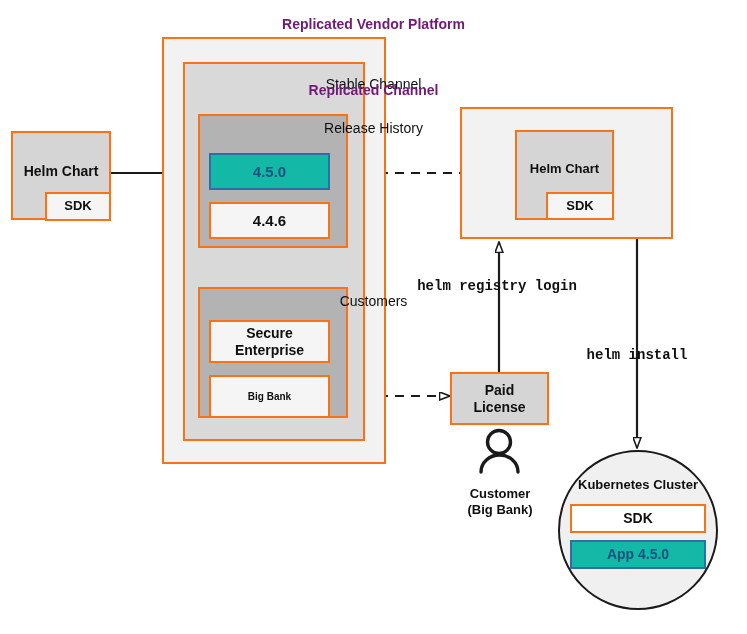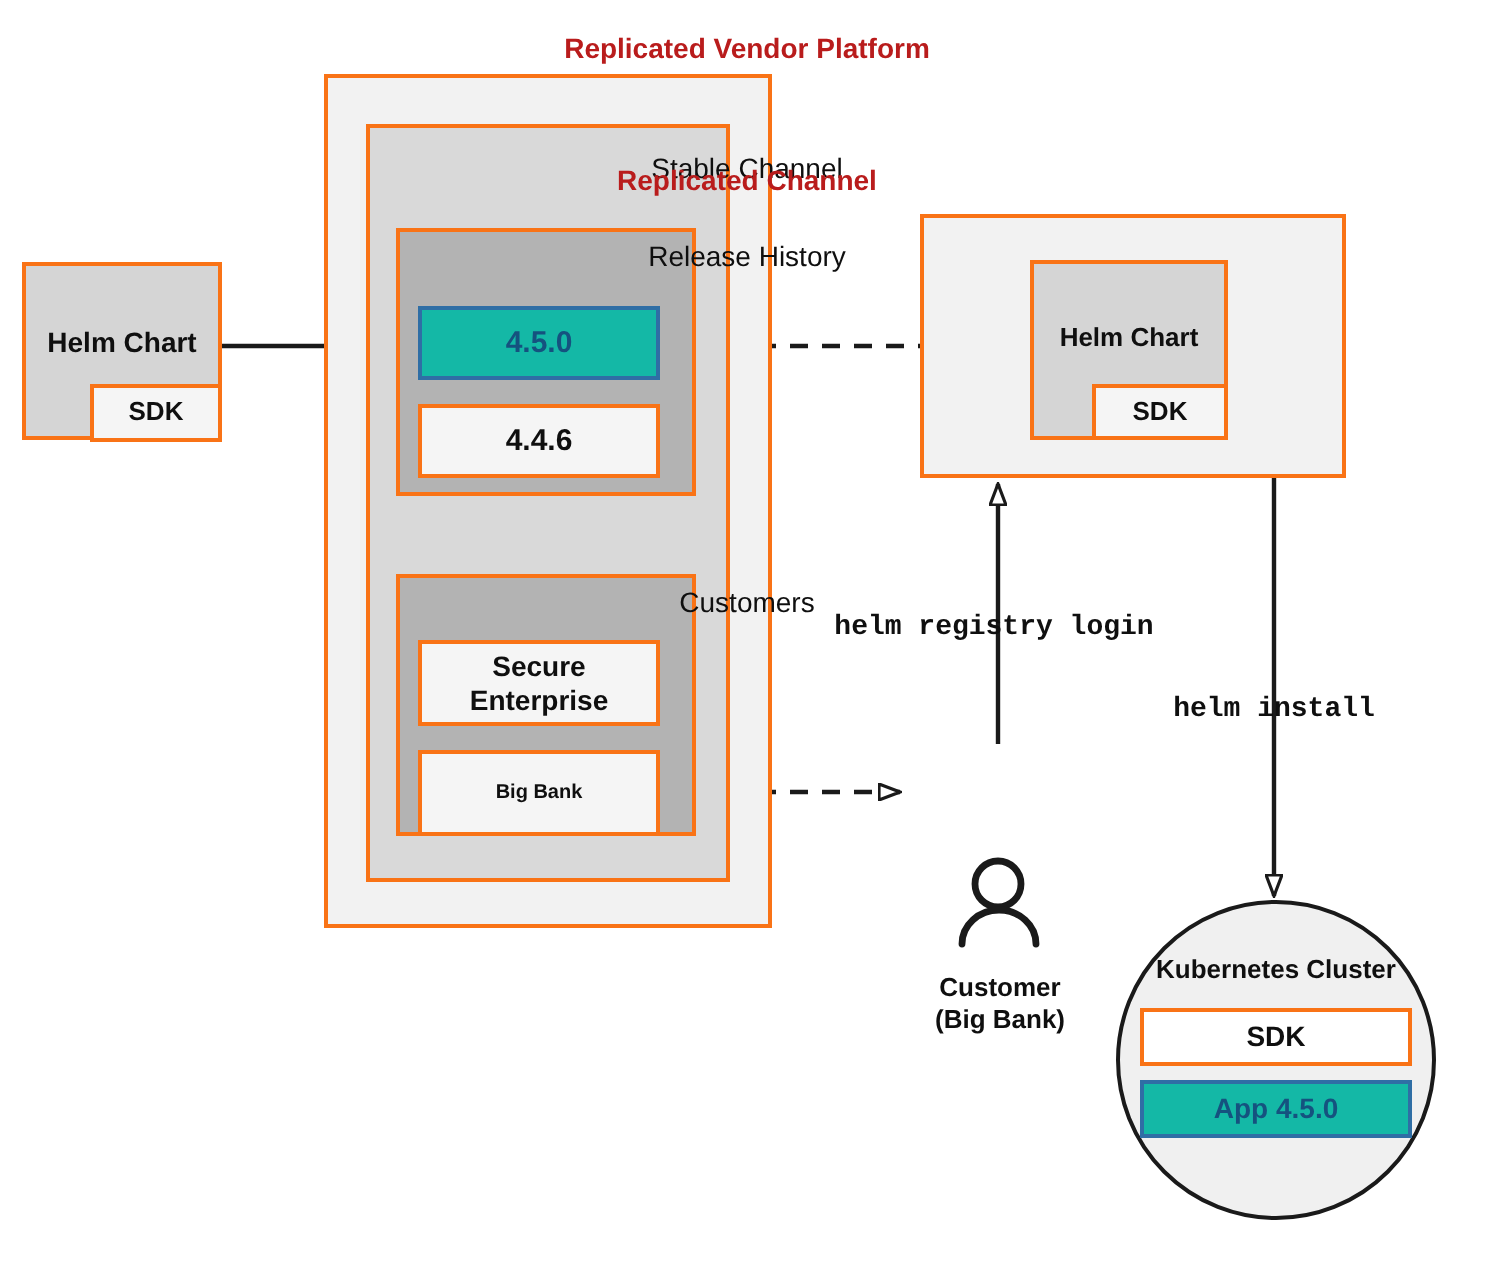--- a/index.html
+++ b/index.html
@@ -40,21 +40,21 @@
     text-align: center;
     font-weight: bold;
     color: #0f0f0f;
     line-height: 1.2;
   }
   .title-top {
     position: absolute;
     width: 100%;
     text-align: center;
     font-weight: bold;
-    color: #b91c1c;
+    color: #701a75;
     left: 0;
   }
   .mono {
     font-family: "Liberation Mono", "DejaVu Sans Mono", monospace;
     font-weight: bold;
     letter-spacing: 0px;
   }
   
   .f-outer   { background: #f2f2f2; }
   .f-mid     { background: #d9d9d9; }
@@ -108,21 +108,21 @@
     border: 2px solid #1a1a1a;
     border-radius: 50%;
     background: #f0f0f0;
     box-sizing: border-box;
   }
   #t-k8s  { left:558px; top:477px; width:160px; font-size:13px; }
   #k8s-sdk { left:570px; top:504px; width:136px; height:29px; font-size:14px; }
   #k8s-app { left:570px; top:540px; width:136px; height:29px; font-size:14px; }
 
   
-  #lbl-registry-login { left:377px; top:306px; width:240px; font-size:14px; }
+  #lbl-registry-login { left:377px; top:278px; width:240px; font-size:14px; }
   #lbl-helm-install   { left:557px; top:347px; width:160px; font-size:14px; }
   #lbl-customer       { left:440px; top:486px; width:120px; font-size:13px; }
 </style>
 </head>
 <body>
 
 <div id="canvas">
 
   <svg class="layer" viewBox="0 0 747 634">
     <defs>
@@ -175,20 +175,26 @@
   <div class="node f-white" id="cust-bigbank">Big Bank</div>
 
   <div class="node f-grey" id="helm-chart-src">Helm Chart</div>
   <div class="node f-white" id="sdk-src">SDK</div>
 
   <div class="title-top" id="t-registry">Replicated Channel</div>
   <div class="node f-outer" id="registry-box"></div>
   <div class="node f-grey" id="helm-chart-reg">Helm Chart</div>
   <div class="node f-white" id="sdk-reg">SDK</div>
 
+  <div class="node f-grey" id="paid-license">
+    <span style="display:block">
+      <span>Paid</span><br>
+      <span>License</span>
+    </span>
+  </div>
   <div class="lbl" id="lbl-customer">
     <span>Customer</span><br>
     <span>(Big Bank)</span>
   </div>
 
   <div class="lbl mono" id="lbl-registry-login">helm registry login</div>
   <div class="lbl mono" id="lbl-helm-install">helm install</div>
 
   <div id="k8s-circle"></div>
   <div class="lbl" id="t-k8s">Kubernetes Cluster</div>

